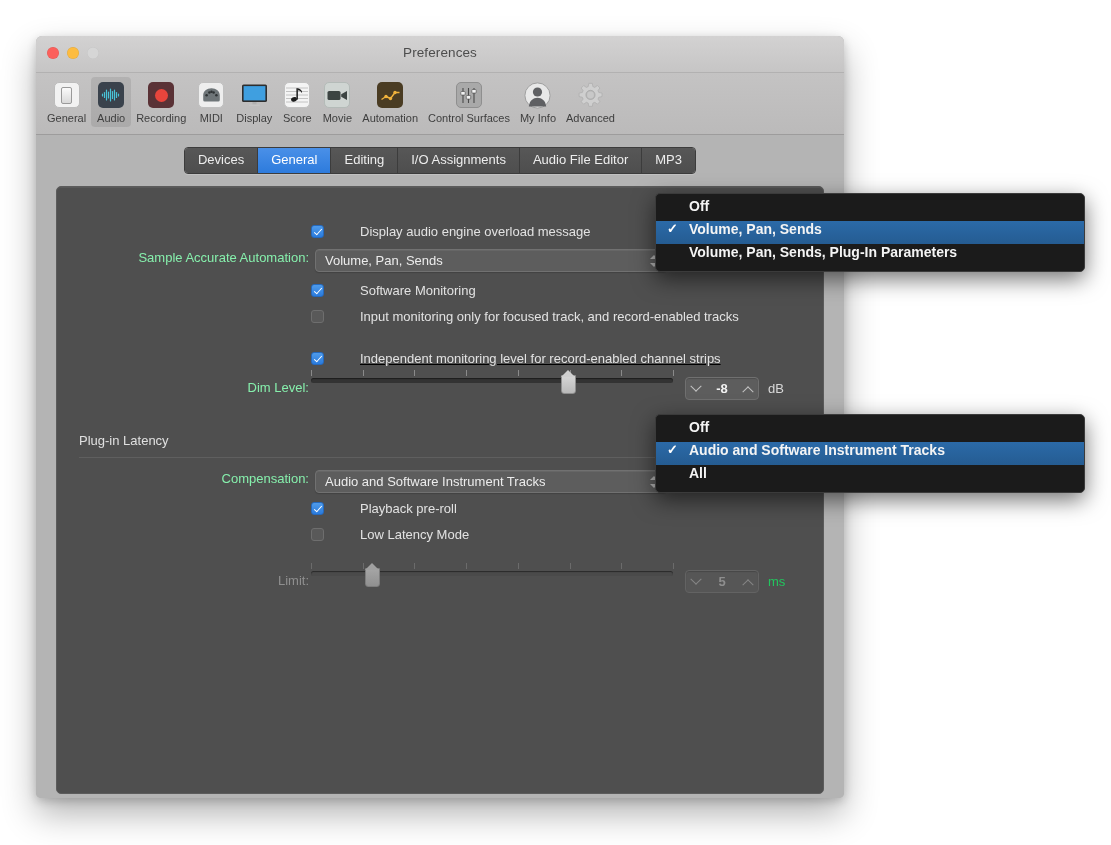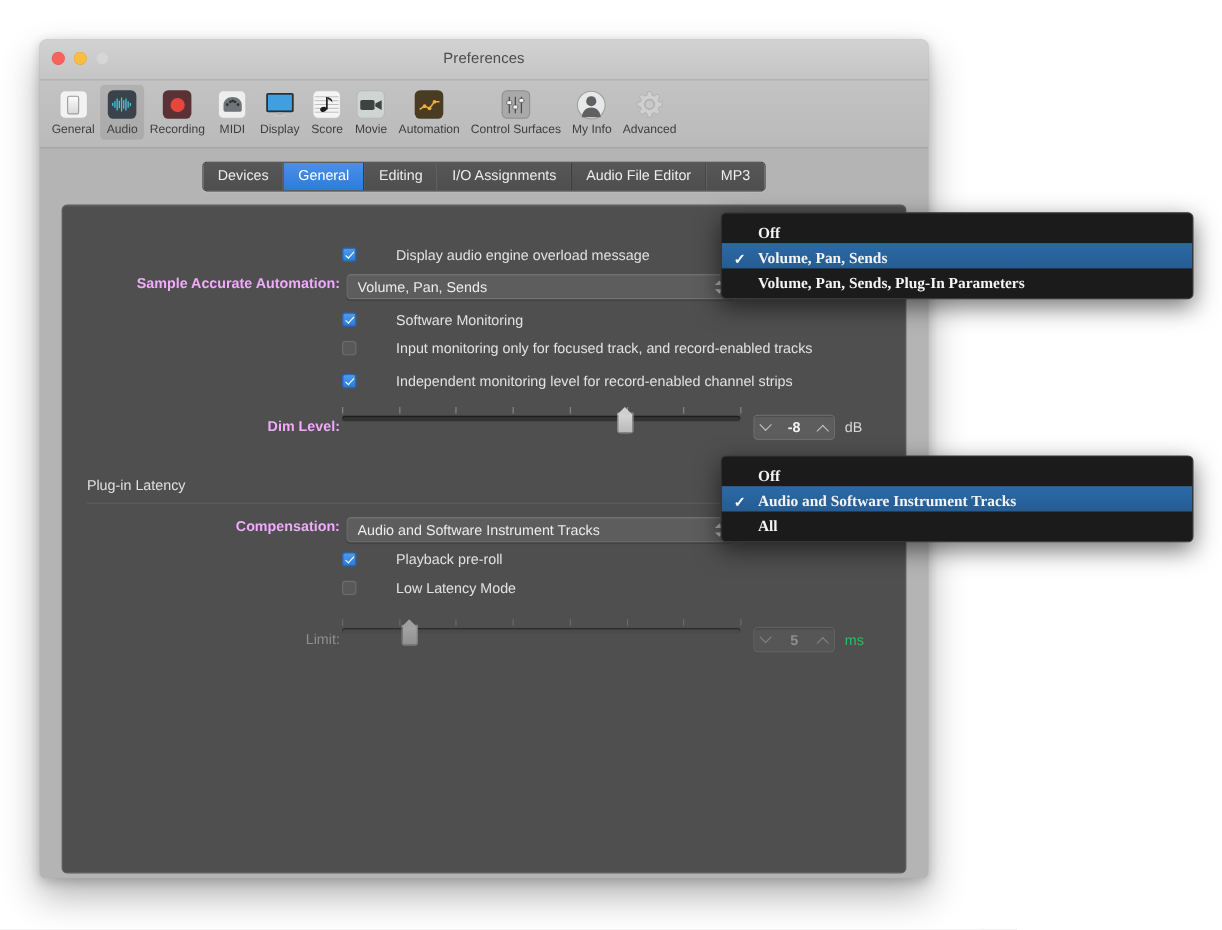--- a/index.html
+++ b/index.html
@@ -181,23 +181,22 @@
 
   .row {
     position: absolute;
     display: flex;
     align-items: center;
   }
 
   .lbl-right {
     text-align: right;
     font-size: 13px;
-    color: #f0abfc;
+    color: #86efac;
     white-space: nowrap;
-    font-weight: bold;
   }
   .lbl-dim {
     font-size: 13px;
     color: #8f8f8f;
     white-space: nowrap;
     text-align: right;
   }
 
   
   .chk-wrap {
@@ -397,29 +396,28 @@
     background: #1b1b1b;
     border: 1px solid #3b3b3b;
     border-radius: 5px;
     box-shadow: 0 7px 22px rgba(0,0,0,0.55);
     padding: 4px 0;
     z-index: 50;
     overflow: hidden;
   }
   .menu-item {
     display: flex;
-    align-items: flex-end;
+    align-items: flex-start;
     height: 23px;
     padding: 0 4px 0 8px;
     font-size: 14px;
     font-weight: bold;
     color: #f4f4f4;
     white-space: nowrap;
     cursor: default;
-    font-family: Liberation Serif, serif;
   }
   .menu-item.sel {
     background: linear-gradient(to bottom,#2b6aa8,#255c92);
   }
   .menu-check {
     flex: 0 0 22px;
     font-size: 13px;
     color: #ffffff;
     text-align: left;
     padding-left: 3px;
@@ -632,21 +630,21 @@
         </div>
 
         <div class="row chk-wrap" style="left:254px; top:96px;">
           <span class="chk on"></span>
           <span class="chk-label">Software Monitoring</span>
         </div>
         <div class="row chk-wrap" style="left:254px; top:122px;">
           <span class="chk off"></span>
           <span class="chk-label">Input monitoring only for focused track, and record-enabled tracks</span>
         </div>
-        <div class="row chk-wrap" style="left:254px; top:152px;">
+        <div class="row chk-wrap" style="left:254px; top:164px;text-decoration:underline;">
           <span class="chk on"></span>
           <span class="chk-label">Independent monitoring level for record-enabled channel strips</span>
         </div>
 
         <div class="row" style="left:0px; top:193px; width:252px; justify-content:flex-end;">
           <span class="lbl-right">Dim Level:</span>
         </div>
         <div class="slider" id="dim-slider" style="position:absolute; left:254px; top:183px; width:362px;">
           <div class="ticks">
               <div class="tick" style="left: 0%;"></div>

